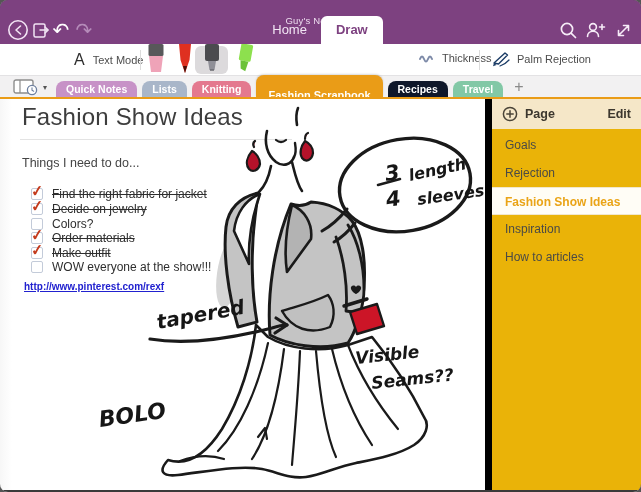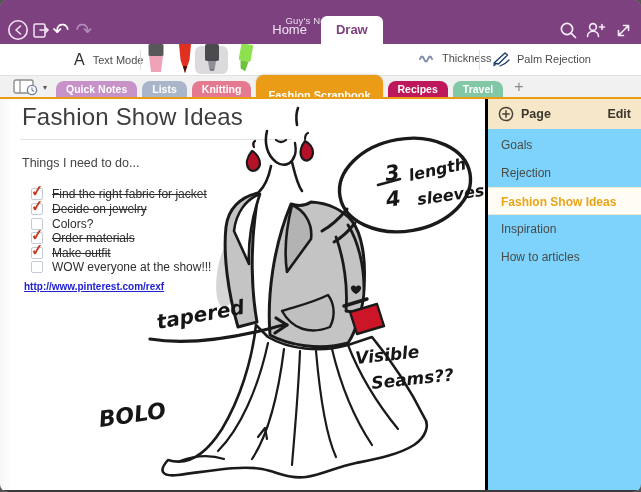--- a/index.html
+++ b/index.html
@@ -42,21 +42,21 @@
   .todo { position:absolute; left:31px; height:15px; display:flex; align-items:center; }
   .box { position:relative; width:12px; height:12px; border:1.5px solid #c3cbd9; border-radius:2px; background:#fff; flex:0 0 12px; }
   .check { position:absolute; left:-1px; top:-7px; font-size:15px; font-weight:700; color:#c43b1d; transform:rotate(-6deg); }
   .todo-label { margin-left:9px; font-size:12px; color:#2e2e2e; }
   .todo.done .todo-label { text-decoration:line-through; }
   .page-link { position:absolute; left:24px; top:281px; font-size:10px; color:#2121cf; text-decoration:underline; font-weight:600; }
   .sketch { position:absolute; left:0; top:99px; }
   .ink { font-style:italic; font-weight:700; fill:#161616; font-family:"DejaVu Sans", sans-serif; }
 
   
-  .sidebar { position:absolute; left:485px; top:99px; width:156px; height:391px; background:#7dd3fc; border-left:3px solid #000000; }
+  .sidebar { position:absolute; left:485px; top:99px; width:156px; height:391px; background:#eab308; border-left:7px solid #000000; }
   .sb-header { position:absolute; left:0; top:0; width:100%; height:30px; background:#f5e7c8; display:flex; align-items:center; padding:0 10px; }
   .sb-header .lbl { font-size:12.5px; font-weight:700; color:#3c372e; margin-left:7px; }
   .sb-edit { margin-left:auto; font-size:12.5px; font-weight:600; color:#3c372e; }
   .sb-list { position:absolute; left:0; top:32px; width:100%; }
   .sb-item { height:28px; line-height:28px; padding-left:13px; font-size:12px; color:#4a4a46; }
   .sb-item.active { background:#fffdf6; color:#eaa417; font-weight:700; border-top:1px solid #f1e7cd; border-bottom:1px solid #f1e7cd; }
 </style>
 </head>
 <body>
 
@@ -170,21 +170,21 @@
       <circle cx="19" cy="11" r="4.6" fill="#fff" stroke="#6d7f9e" stroke-width="1.3"></circle>
       <path d="M19 8.8 v2.4 l1.7 1" fill="none" stroke="#6d7f9e" stroke-width="1.1" stroke-linecap="round"></path>
     </svg>
     <span style="font-size:8px; color:#555;">▾</span>
   </div>
   <div class="sec-tabs">
     <div class="sec-tab" style="background-color: rgb(199, 146, 199);">Quick Notes</div>
     <div class="sec-tab" style="background-color: rgb(169, 182, 201); text-align: center;">Lists</div>
     <div class="sec-tab" style="background-color: rgb(228, 121, 143);">Knitting</div>
     <div class="sec-tab active" style="background-color: rgb(234, 156, 23);">Fashion Scrapbook</div>
-    <div class="sec-tab" style="background-color: #be185d;">Recipes</div>
+    <div class="sec-tab" style="background-color: #0f172a;">Recipes</div>
     <div class="sec-tab" style="background-color: rgb(130, 200, 166);">Travel</div>
     <div class="add-tab">+</div>
   </div>
   <div class="amber-line"></div>
 
   <div class="canvas"></div>
   <div class="page-title">Fashion Show Ideas</div>
   <div class="title-rule"></div>
   <div class="intro">Things I need to do...</div>
 

